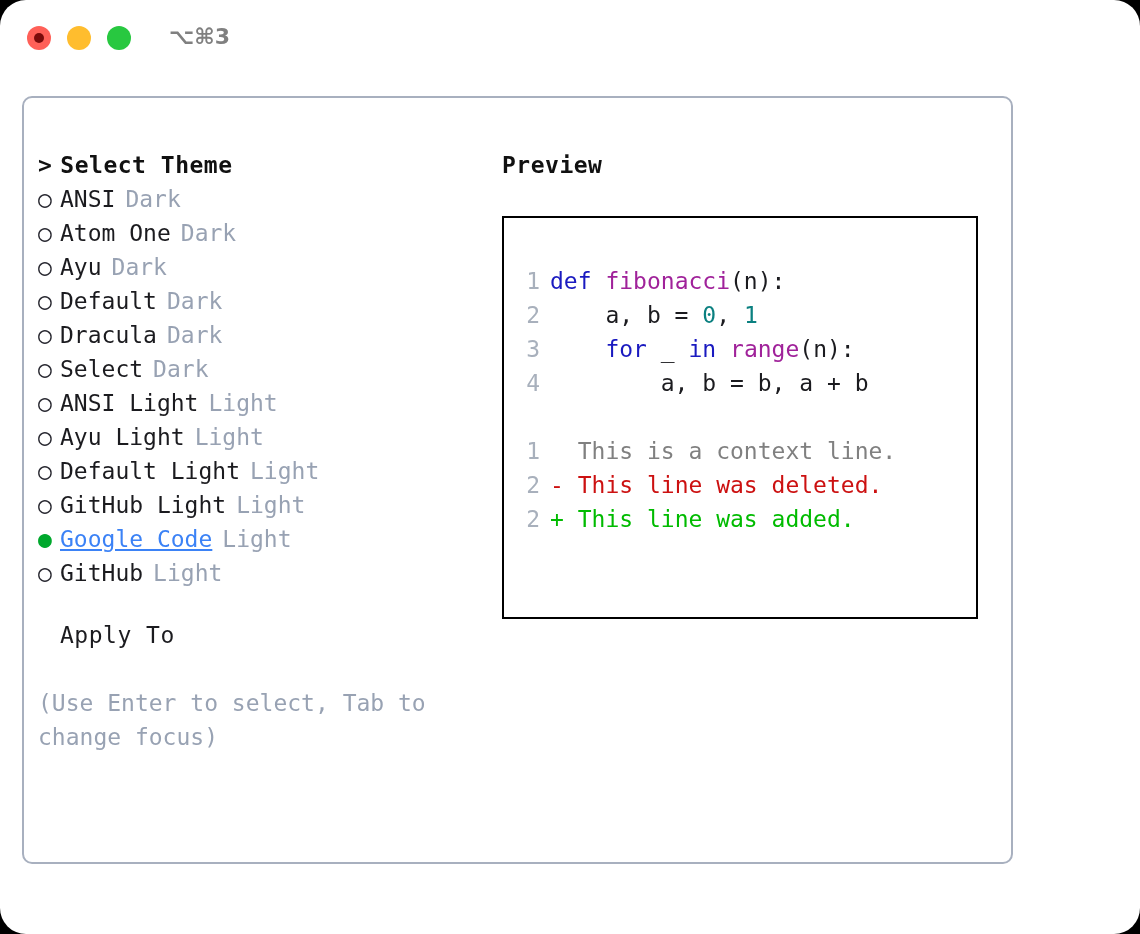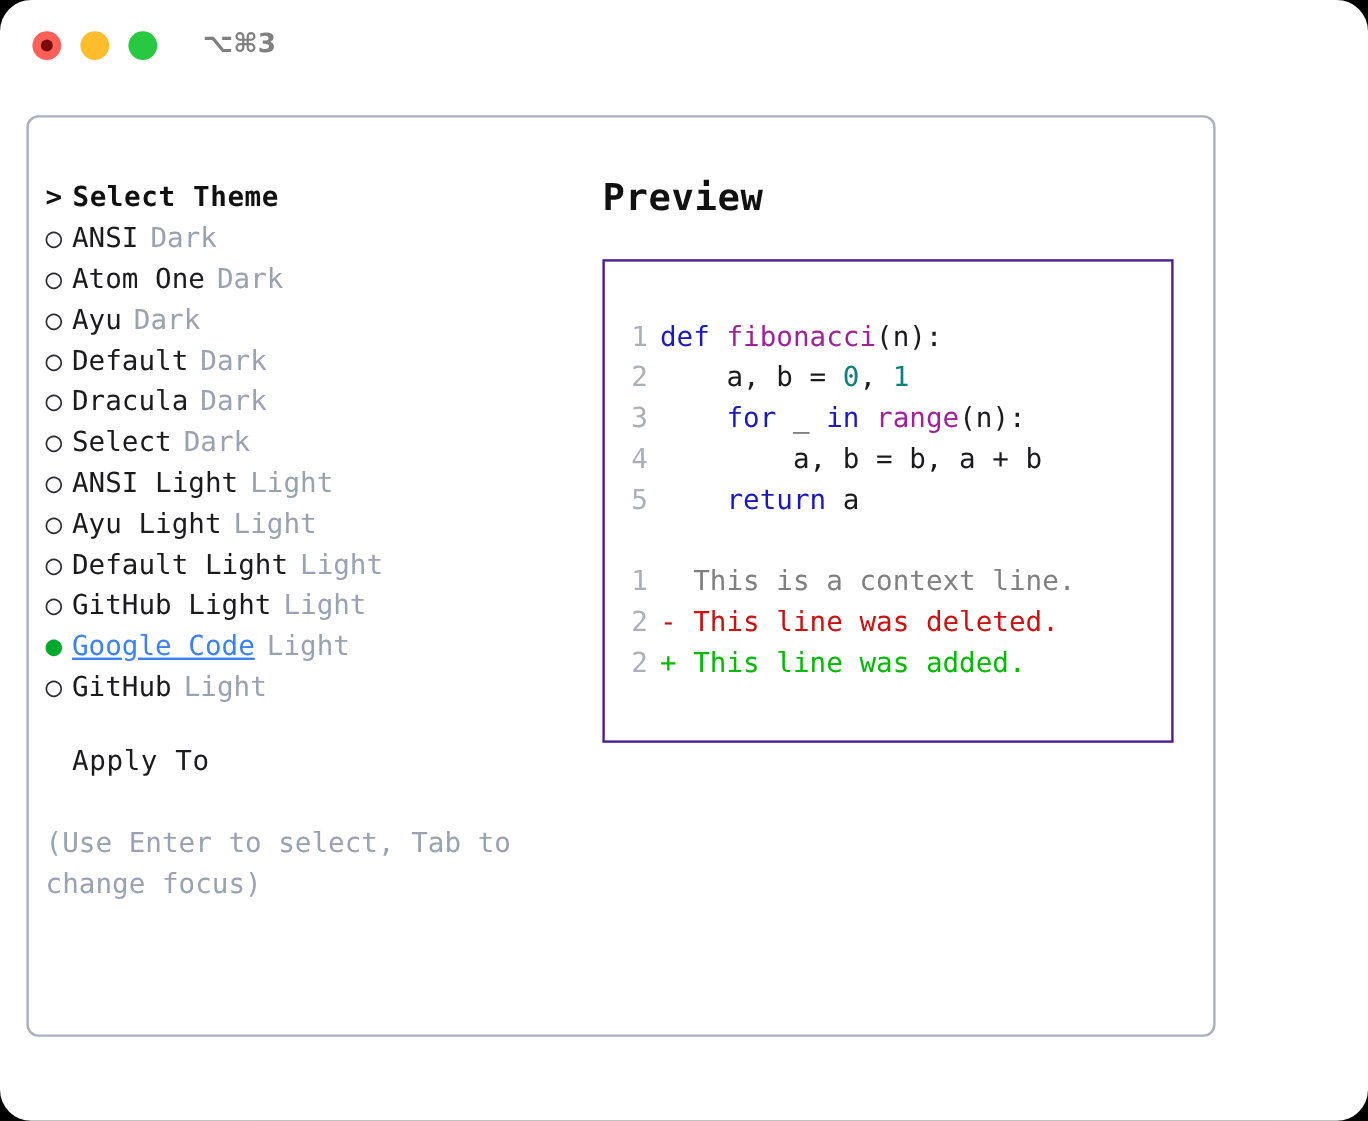--- a/index.html
+++ b/index.html
@@ -132,32 +132,32 @@
 
   
   #right-col {
     position: absolute;
     left: 478px;
     top: 50px;
     width: 500px;
   }
 
   #preview-header {
-    font-size: 31px;
+    font-size: 23px;
     font-weight: bold;
     color: #111111;
     line-height: 34px;
     letter-spacing: 0.5px;
   }
 
   #preview-box {
     margin-top: 34px;
     width: 476px;
     height: 403px;
-    border: 2px solid #4c1d95;
+    border: 2px solid #000000;
     box-sizing: border-box;
     background: #ffffff;
     position: relative;
   }
 
   #code-area {
     position: absolute;
     left: 10px;
     top: 46px;
     font-size: 23px;
@@ -233,21 +233,20 @@
     <div id="right-col">
       <div id="preview-header">Preview</div>
 
       <div id="preview-box">
         <div id="code-area">
           <div id="code-lines">
               <div class="code-line"><span class="lineno">1</span><span class="kw">def </span><span class="fn">fibonacci</span><span class="pl">(n):</span></div>
               <div class="code-line"><span class="lineno">2</span><span class="pl">    a, b = </span><span class="num">0</span><span class="pl">, </span><span class="num">1</span></div>
               <div class="code-line"><span class="lineno">3</span><span class="kw">    for</span><span class="pl"> _ </span><span class="kw">in</span><span class="pl"> </span><span class="fn">range</span><span class="pl">(n):</span></div>
               <div class="code-line"><span class="lineno">4</span><span class="pl">        a, b = b, a + b</span></div>
-              <div class="code-line"><span class="lineno">5</span><span class="kw">    return</span><span class="pl"> a</span></div>
             </div>
           <div class="blank-line"></div>
           <div id="diff-lines">
               <div class="code-line"><span class="lineno">1</span><span class="diff-ctx"> </span><span class="diff-ctx"> This is a context line.</span></div>
               <div class="code-line"><span class="lineno">2</span><span class="diff-del">-</span><span class="diff-del"> This line was deleted.</span></div>
               <div class="code-line"><span class="lineno">2</span><span class="diff-add">+</span><span class="diff-add"> This line was added.</span></div>
             </div>
         </div>
       </div>
     </div>

